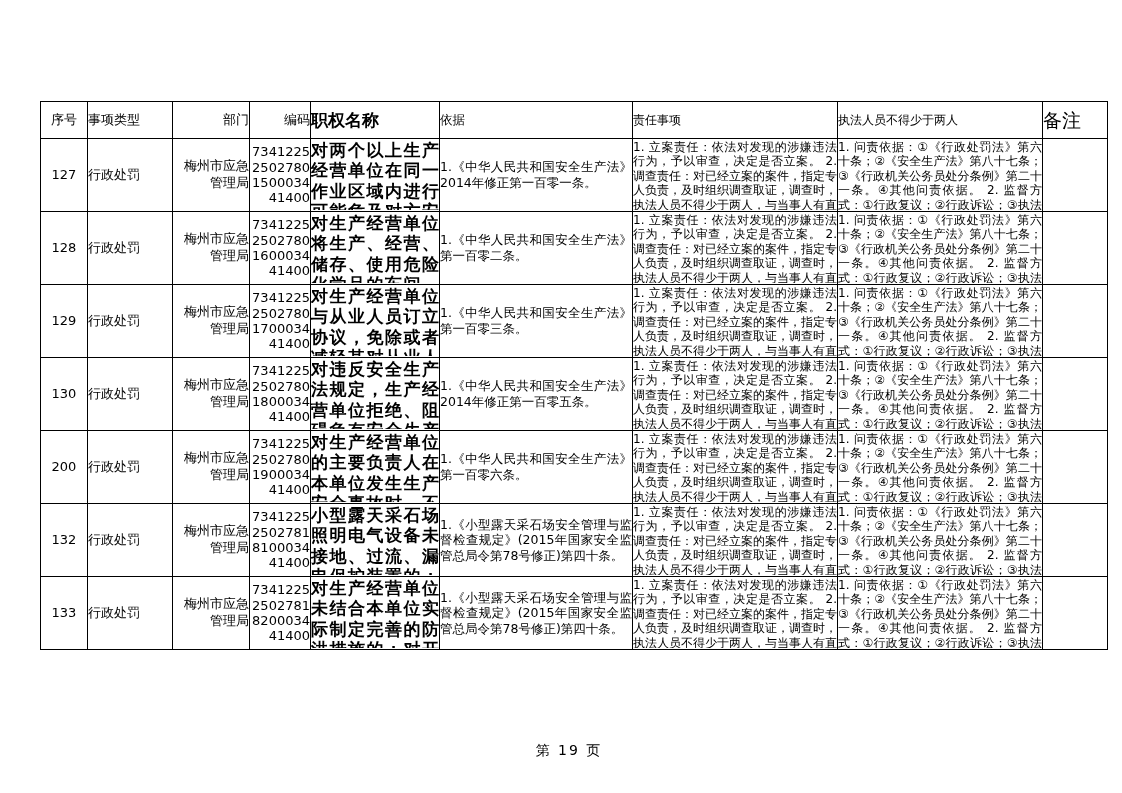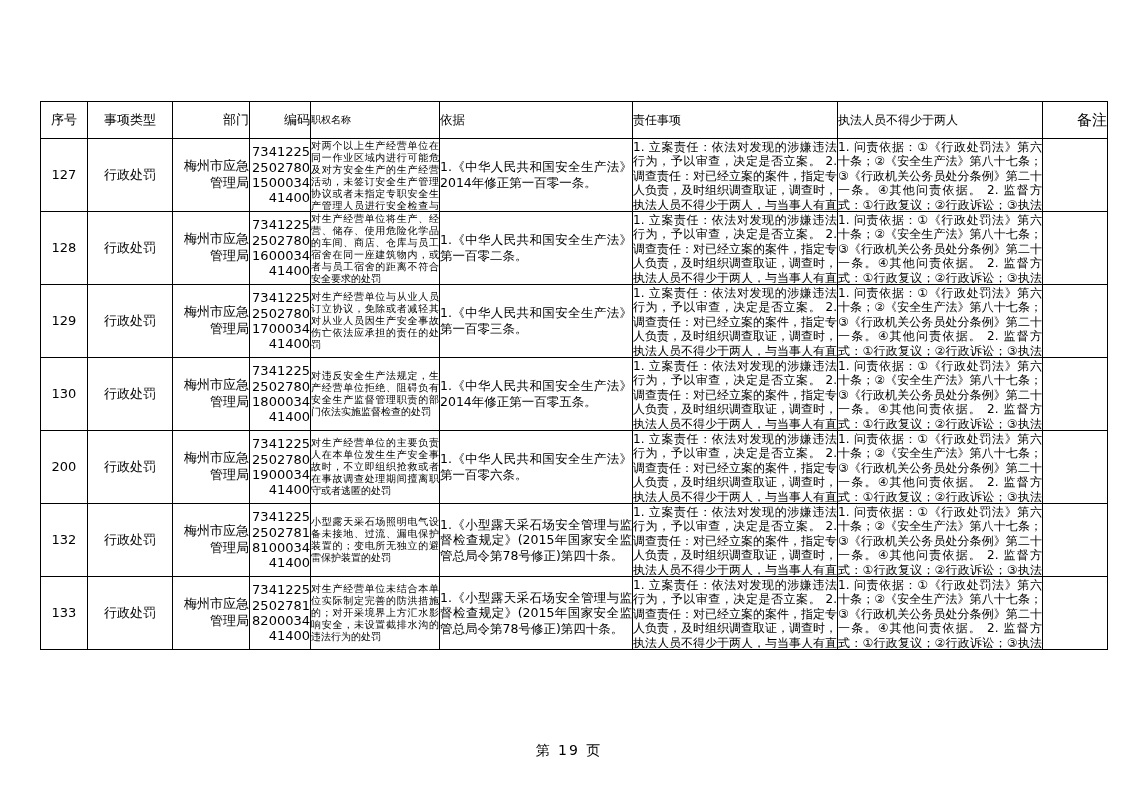--- a/index.html
+++ b/index.html
@@ -41,28 +41,28 @@
     font-size: 13.5px;
     text-align: center;
     line-height: 1.2;
   }
   tbody td {
     height: 72px;
     font-size: 12px;
     line-height: 1.18;
   }
   .c-seq   { width: 46px;  text-align: center; font-size: 13px; }
-  .c-type  { width: 84px;  text-align: center; font-size: 13px; }
+  .c-type  { width: 84px;  text-align: left; font-size: 13px; }
   .c-dept  { width: 76px;  text-align: right; font-size: 13px; line-height: 1.3; }
   .c-code  { width: 60px;  text-align: right;   font-size: 13px; line-height: 1.18; padding-left: 2px; }
-  .c-name  { width: 128px; text-align: justify; font-size: 10px; line-height: 1.2; padding: 0 2px; }
+  .c-name  { width: 128px; text-align: justify; font-size: 17px; line-height: 1.2; padding: 0 2px; font-weight: bold; }
   .c-basis { width: 192px; text-align: justify; font-size: 12.5px; line-height: 1.25; padding: 0 3px; }
   .c-duty  { width: 204px; text-align: justify; font-size: 12px; line-height: 1.2; padding: 0 3px; }
   .c-acct  { width: 204px; text-align: justify; font-size: 12px; line-height: 1.2; padding: 0 3px; }
-  .c-note  { width: 64px;  text-align: right; font-size: 15px; margin-left: 46px; }
+  .c-note  { width: 64px;  text-align: left; font-size: 19px; margin-left: 46px; }
 
   .clip {
     display: block;
     max-height: 70px;
     overflow: hidden;
   }
   .clip-name {
     display: block;
     max-height: 70px;
     overflow: hidden;

